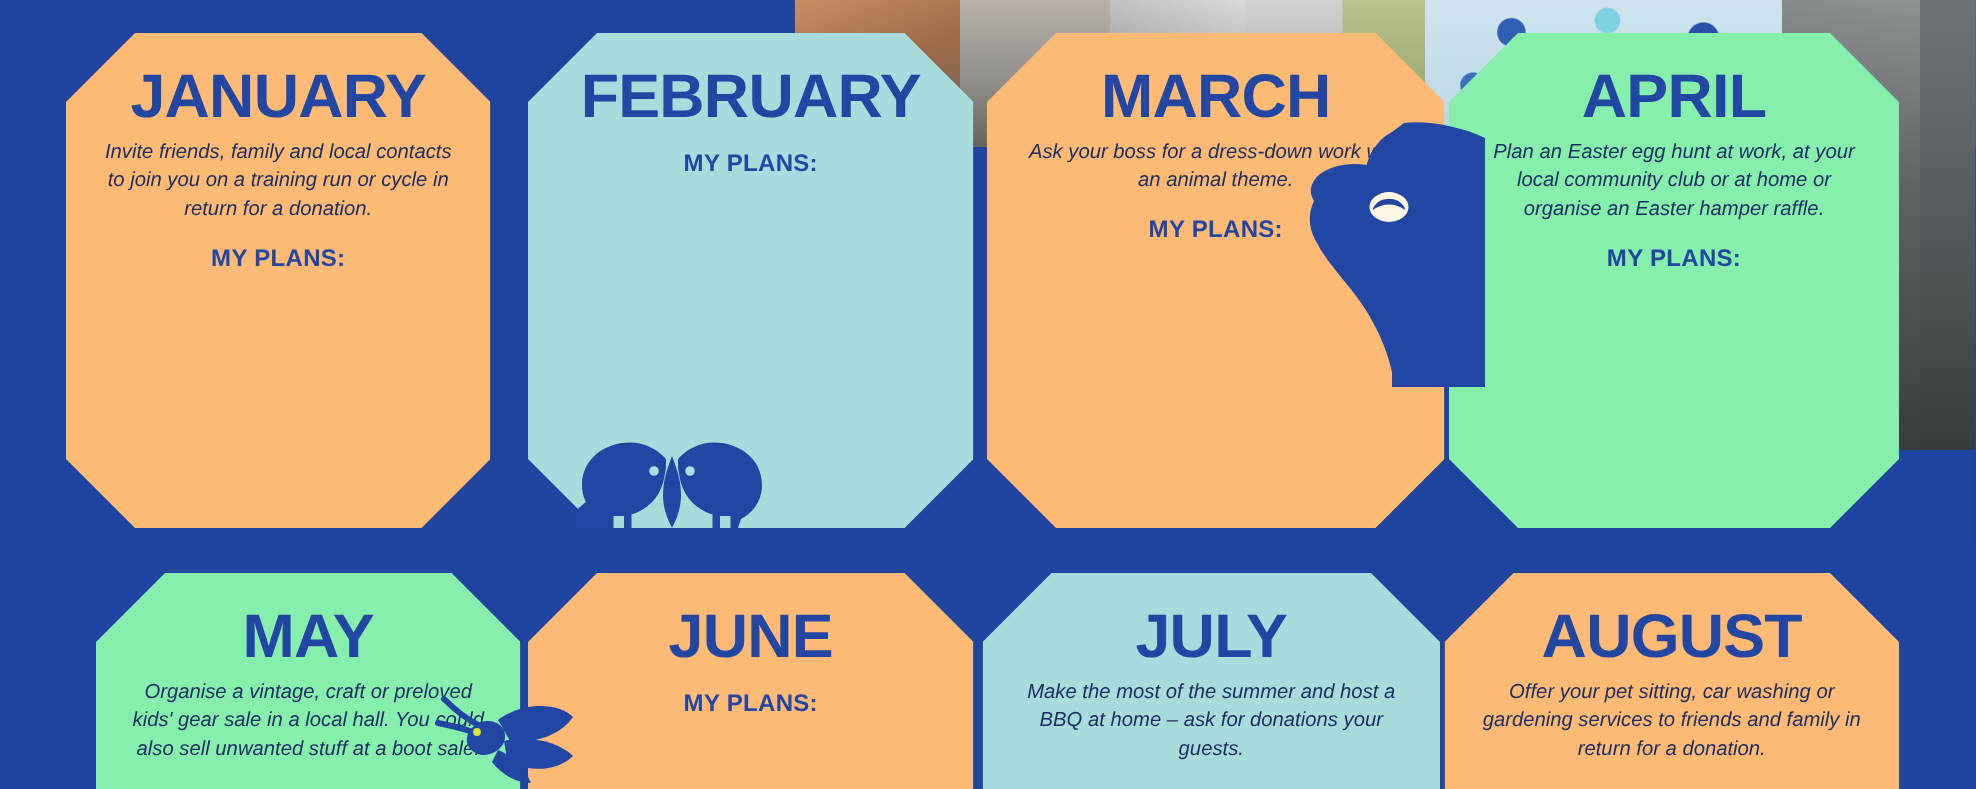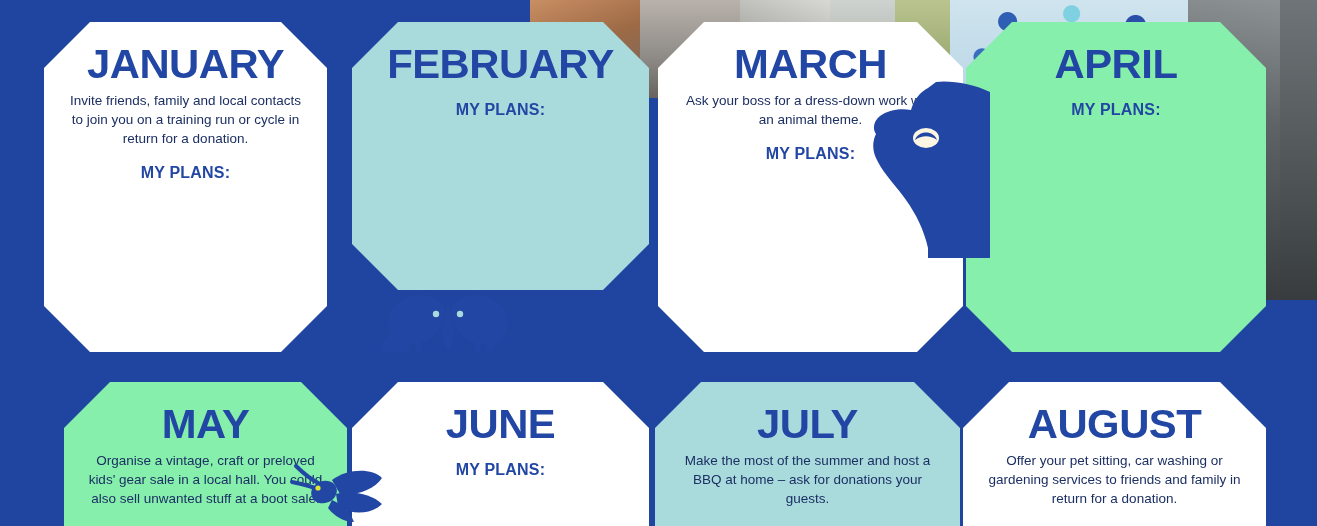--- a/index.html
+++ b/index.html
@@ -61,51 +61,52 @@
     position:absolute;
     -webkit-clip-path:polygon(46px 0, calc(100% - 46px) 0, 100% 46px, 100% calc(100% - 46px),
                               calc(100% - 46px) 100%, 46px 100%, 0 calc(100% - 46px), 0 46px);
     clip-path:polygon(46px 0, calc(100% - 46px) 0, 100% 46px, 100% calc(100% - 46px),
                       calc(100% - 46px) 100%, 46px 100%, 0 calc(100% - 46px), 0 46px);
     box-sizing:border-box;
     padding:18px 14px 0 14px;
     text-align:center;
     overflow:hidden;
   }
-  .card.cream{background:#ffffff;}
+  .card.cream{background:#fdba74;}
   .card.teal {background:#a9dbdd;}
   .card.lime {background:#86efac;}
 
   .month{
     font-size:41px;
     line-height:1.0;
     font-weight:bold;
     color:#2246a3;
     letter-spacing:-0.5px;
     margin:4px 0 6px 0;
     font-family:"Liberation Sans", sans-serif;
     transform:scaleX(1.02);
   }
   .desc{
     font-size:13.5px;
     line-height:1.42;
     color:#1c2f63;
     margin:0 6px 6px 6px;
+    font-style:italic;
   }
   .myplans{
     font-size:16px;
     font-weight:bold;
     color:#2246a3;
     letter-spacing:0.2px;
     margin-top:16px;
   }
 
   
   #jan{left:44px;  top:22px; width:283px;height:330px;}
-  #feb{left:352px; top:22px; width:297px;height:268px;}
+  #feb{left:352px; top:22px; width:297px;height:330px;}
   #mar{left:658px; top:22px; width:305px;height:330px;}
   #apr{left:966px; top:22px; width:300px;height:330px;}
   
   #may{left:64px;  top:382px; width:283px;height:210px;}
   #jun{left:352px; top:382px; width:297px;height:210px;}
   #jul{left:655px; top:382px; width:305px;height:210px;}
   #aug{left:963px; top:382px; width:303px;height:210px;}
 
   
   .deco{position:absolute;pointer-events:none;}
@@ -146,20 +147,21 @@
     </div>
 
     <div class="card cream" id="mar">
       <div class="month">MARCH</div>
       <div class="desc">Ask your boss for a dress-down work with an animal theme.</div>
       <div class="myplans">MY PLANS:</div>
     </div>
 
     <div class="card lime" id="apr">
       <div class="month">APRIL</div>
+      <div class="desc">Plan an Easter egg hunt at work, at your local community club or at home or organise an Easter hamper raffle.</div>
       <div class="myplans">MY PLANS:</div>
     </div>
 
     <div class="card lime" id="may">
       <div class="month">MAY</div>
       <div class="desc">Organise a vintage, craft or preloved kids' gear sale in a local hall. You could also sell unwanted stuff at a boot sale.</div>
       <div class="myplans">MY PLANS:</div>
     </div>
 
     <div class="card cream" id="jun">

